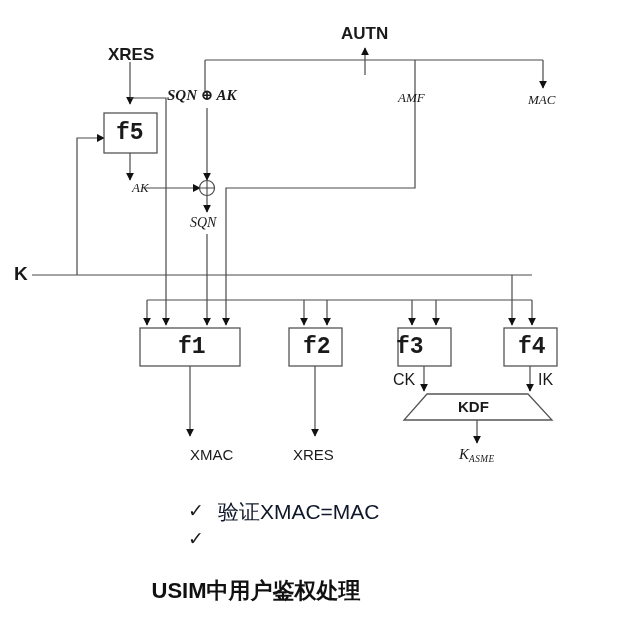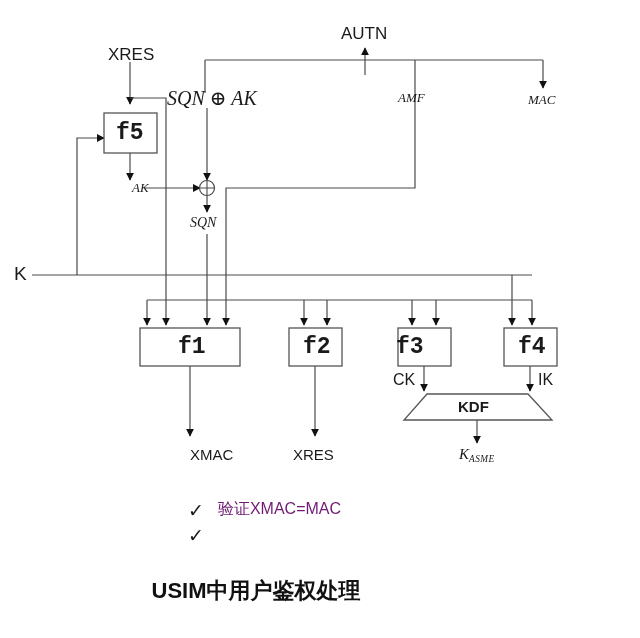--- a/index.html
+++ b/index.html
@@ -4,26 +4,26 @@
 <style>
   html,body{margin:0;padding:0;background:#ffffff;}
   body{width:640px;height:638px;position:relative;overflow:hidden;
        font-family:"Liberation Sans","DejaVu Sans",sans-serif;color:#1a1a1a;}
   #diagram{position:absolute;left:0;top:0;width:640px;height:638px;}
   .lbl{position:absolute;white-space:nowrap;}
   .lbl-sans{font-family:"Liberation Sans","DejaVu Sans",sans-serif;}
   .lbl-serif-i{font-family:"Liberation Serif","DejaVu Serif",serif;font-style:italic;}
   .box-label{font-family:Liberation Mono, monospace;font-size:23px;font-weight:600;text-align:center;}
   .kdf-label{font-family:"Liberation Sans","DejaVu Sans",sans-serif;font-size:15px;font-weight:700;}
-  .io-label{font-size:15px;}
+  .io-label{font-size:15px;font-weight:bold;}
   .io-small{font-size:13px;}
   .bullets{position:absolute;left:188px;top:498px;width:360px;}
   .bullet-row{display:flex;align-items:flex-start;gap:14px;line-height:1.32;}
   .check{font-size:19px;color:#1a1a1a;line-height:1.32;}
-  .bullet-text{font-size:16px;color:#701a75;letter-spacing:0px;}
+  .bullet-text{font-size:21px;color:#0f172a;letter-spacing:0px;}
   .title{position:absolute;left:0;top:576px;width:512px;text-align:center;
          font-size:22px;font-weight:bold;color:#111111;}
   .sub{font-size:0.62em;vertical-align:-0.32em;letter-spacing:0.5px;}
 </style>
 </head>
 <body>
 
 <svg id="diagram" viewBox="0 0 640 638">
   <defs>
     <marker id="arrow" viewBox="0 0 10 10" refX="9" refY="5" markerWidth="6.5" markerHeight="6.5" orient="auto-start-reverse">
@@ -100,21 +100,21 @@
     <path d="M 199.5 188 L 214.5 188 M 207 180.5 L 207 195.5" stroke="#4a4a4a" stroke-width="1.1"></path>
   </g>
 </svg>
 
 <div class="lbl lbl-sans io-label" style="left:108px;top:45px;font-size:17px;">XRES</div>
 
 <div class="lbl lbl-sans io-label" style="left:14px;top:263px;font-size:19px;">K</div>
 
 <div class="lbl lbl-sans io-label" style="left:341px;top:24px;font-size:17px;">AUTN</div>
 
-<div class="lbl lbl-serif-i io-label" style="left:167px;top:86px;font-size:20px;">SQN ⊕ AK</div>
+<div class="lbl lbl-serif-i io-label" style="left:167px;top:86px;font-size:15px;">SQN ⊕ AK</div>
 
 <div class="lbl lbl-serif-i io-small" style="left:398px;top:90px;">AMF</div>
 
 <div class="lbl lbl-serif-i io-small" style="left:528px;top:92px;">MAC</div>
 
 <div class="lbl lbl-serif-i io-small" style="left:132px;top:180px;">AK</div>
 
 <div class="lbl lbl-serif-i io-small" style="left:190px;top:215px;font-size:14px;">SQN</div>
 
 <div class="lbl box-label" style="left:116px;top:120px;">f5</div>

